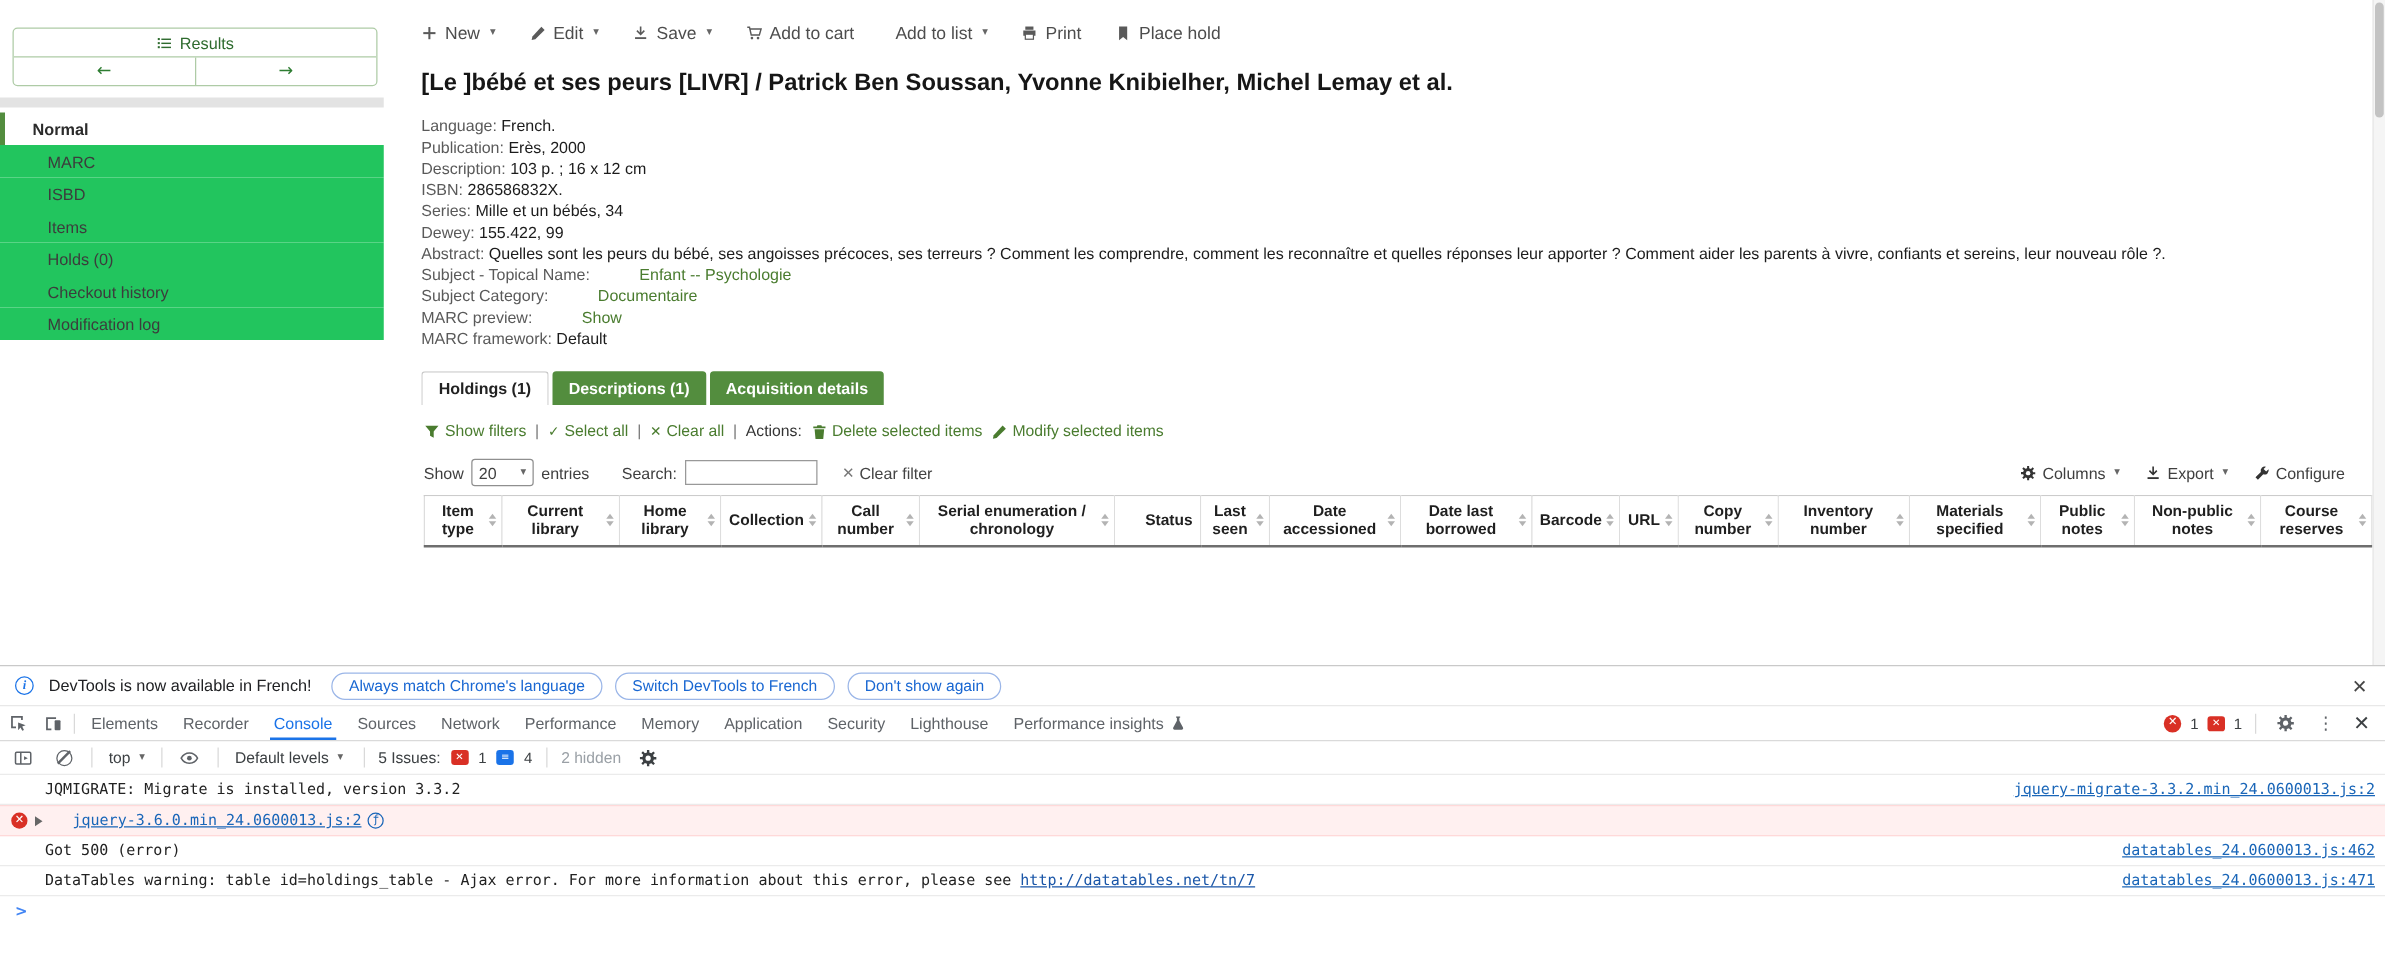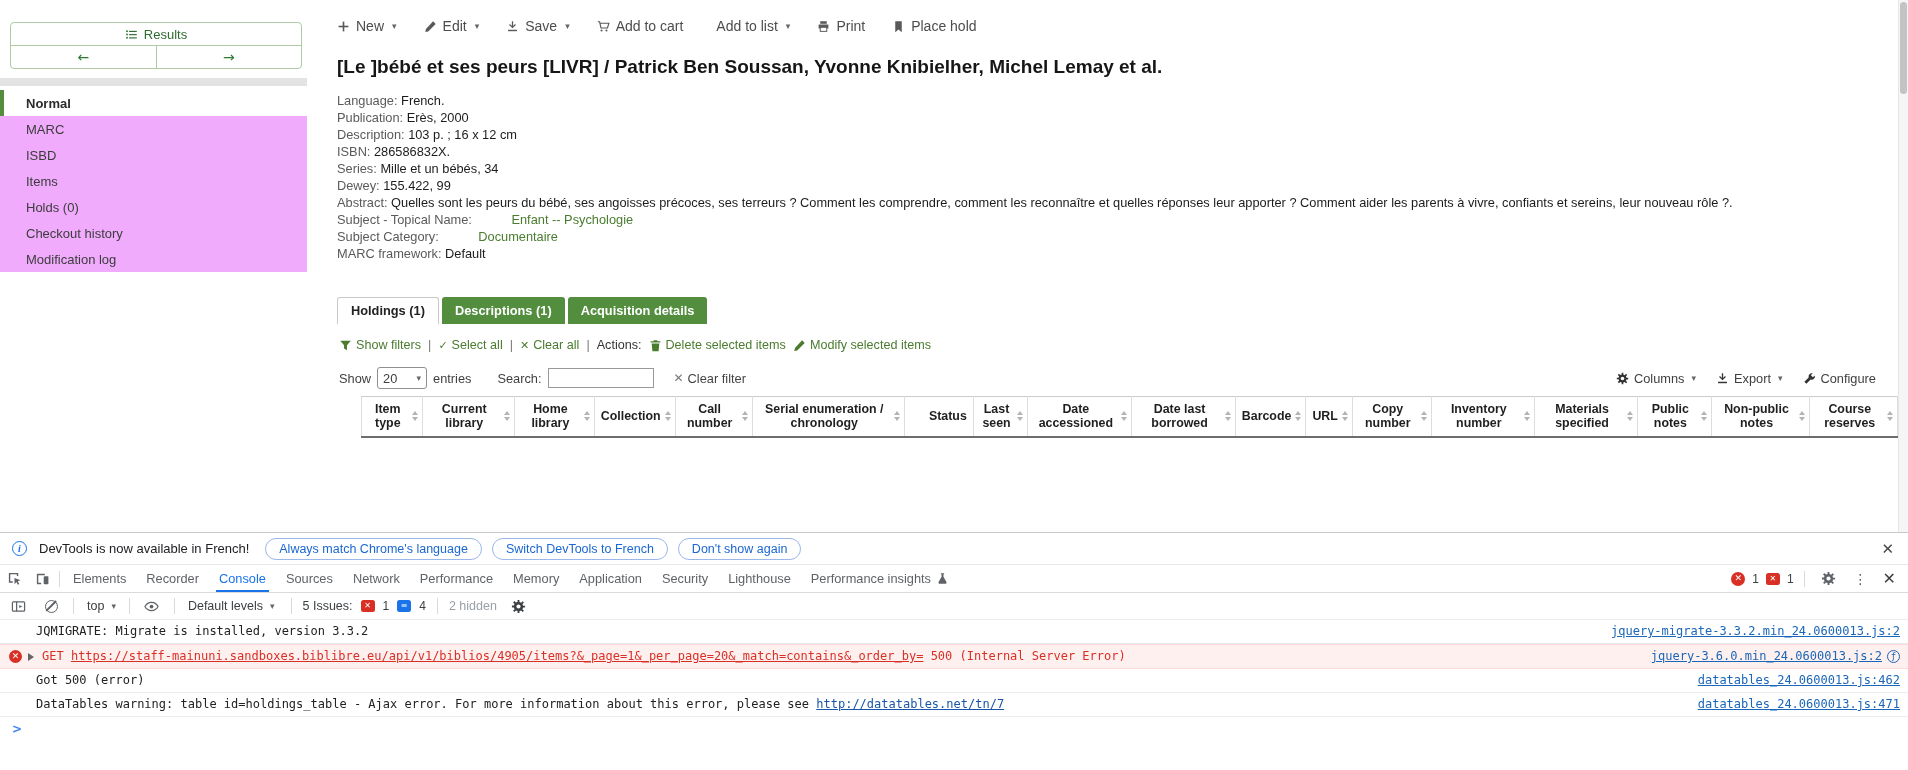--- a/index.html
+++ b/index.html
@@ -21,21 +21,21 @@
   .results-box{position:absolute;left:10px;top:22px;width:292px;border:1px solid #aecba6;
                border-radius:4px;overflow:hidden;background:#fff;}
   .results-header{height:23px;display:flex;align-items:center;justify-content:center;gap:6px;
                   color:#2e6b2e;font-size:13px;border-bottom:1px solid #aecba6;cursor:pointer;}
   .results-arrows{display:flex;height:22px;}
   .arrow-btn{flex:1;display:flex;align-items:center;justify-content:center;color:#2e7d32;
              font-size:14px;cursor:pointer;}
   .arrow-btn.right{border-left:1px solid #aecba6;}
   .sidebar-band{position:absolute;left:0;top:78px;width:307px;height:8px;background:#e3e3e3;}
   .sidebar-menu{position:absolute;left:0;top:90px;width:307px;}
-  .sb-item{height:26px;display:flex;align-items:center;padding-left:26px;background:#f0abfc;
+  .sb-item{height:26px;display:flex;align-items:center;padding-left:38px;background:#22c55e;
            font-size:13px;color:#3c3c3c;cursor:pointer;}
   .sb-item.active{background:#fff;border-left:4px solid var(--green);padding-left:22px;
                   font-weight:bold;color:#2b2b2b;}
 
   .main{position:absolute;left:307px;top:0;width:1591px;height:532px;}
 
   .btoolbar{position:absolute;top:18px;left:30px;display:flex;gap:27px;align-items:center;
             color:#4d4d4d;font-size:14px;}
   .tb-item{display:flex;gap:6px;align-items:center;cursor:pointer;}
   .tb-item .ic{color:#5a5a5a;}
@@ -65,21 +65,21 @@
   .pselect{display:inline-flex;align-items:center;justify-content:space-between;width:50px;height:22px;
            border:1px solid #8f8f8f;border-radius:3px;padding:0 5px;margin:0 6px;cursor:pointer;background:#fff;}
   .search-label{margin-left:26px;margin-right:6px;}
   .search-input{width:106px;height:20px;border:1px solid #999;background:#fff;padding:0 4px;font-size:12px;}
   .clear-filter{margin-left:20px;display:flex;align-items:center;gap:4px;color:#444;cursor:pointer;}
   .clear-filter .xglyph{color:#777;font-size:12px;}
   .right-controls{margin-left:auto;display:flex;align-items:center;gap:20px;color:#3f3f3f;}
   .rc-item{display:flex;align-items:center;gap:5px;cursor:pointer;}
   .rc-item .ic{color:#333;}
 
-  .htable{position:absolute;top:396px;left:54px;border-collapse:collapse;}
+  .htable{position:absolute;top:396px;left:32px;border-collapse:collapse;}
   .htable th{font-size:12.4px;font-weight:bold;color:#1f1f1f;text-align:center;vertical-align:middle;
              height:40px;padding:3px 14px 3px 6px;border-right:1px solid #ddd;border-top:1px solid #ccc;
              border-bottom:2px solid #6e6e6e;position:relative;background:#fff;cursor:pointer;}
   .htable th:first-child{border-left:1px solid #ddd;}
   .htable th.nosort{padding-right:6px;padding-left:24px;}
   .sort{position:absolute;right:4px;top:50%;transform:translateY(-50%);display:flex;
         flex-direction:column;gap:2px;}
   .sort i{display:block;width:0;height:0;border-left:3.5px solid transparent;border-right:3.5px solid transparent;}
   .sort .up{border-bottom:4px solid #b3b3b3;}
   .sort .dn{border-top:4px solid #b3b3b3;}
@@ -267,20 +267,21 @@
     <div class="details" id="record-details">
         <div><span class="dlabel">Language: </span><span class="dvalue">French.</span></div>
         <div><span class="dlabel">Publication: </span><span class="dvalue">Erès, 2000</span></div>
         <div><span class="dlabel">Description: </span><span class="dvalue">103 p. ; 16 x 12 cm</span></div>
         <div><span class="dlabel">ISBN: </span><span class="dvalue">286586832X.</span></div>
         <div><span class="dlabel">Series: </span><span class="dvalue">Mille et un bébés, 34</span></div>
         <div><span class="dlabel">Dewey: </span><span class="dvalue">155.422, 99</span></div>
         <div><span class="dlabel">Abstract: </span><span class="dvalue">Quelles sont les peurs du bébé, ses angoisses précoces, ses terreurs ? Comment les comprendre, comment les reconnaître et quelles réponses leur apporter ? Comment aider les parents à vivre, confiants et sereins, leur nouveau rôle ?.</span></div>
         <div><span class="dlabel">Subject - Topical Name: </span><span class="dvalue link">Enfant -- Psychologie</span></div>
         <div><span class="dlabel">Subject Category: </span><span class="dvalue link">Documentaire</span></div>
+        <div><span class="dlabel">MARC preview: </span><span class="dvalue link">Show</span></div>
         <div><span class="dlabel">MARC framework: </span><span class="dvalue">Default</span></div>
       </div>
 
     <div class="tabs" id="holdings-tabs">
         <div class="tab active">Holdings (1)</div>
         <div class="tab">Descriptions (1)</div>
         <div class="tab">Acquisition details</div>
       </div>
 
     <div class="actions-row" id="actions-row">
@@ -587,21 +588,20 @@
   <div class="dmessages" id="console-messages">
       <div class="msg">
         <span class="mtext">JQMIGRATE: Migrate is installed, version 3.3.2</span>
         <span class="mright">
           <span class="msource">jquery-migrate-3.3.2.min_24.0600013.js:2</span>
         </span>
       </div>
       <div class="msg error">
         <span class="err-row-icon glyph">✕</span>
         <span class="exp-tri"></span>
-        <span class="mtext">GET <span class="mlink">https://staff-mainuni.sandboxes.biblibre.eu/api/v1/biblios/4905/items?&amp;_page=1&amp;_per_page=20&amp;_match=contains&amp;_order_by=</span> 500 (Internal Server Error)</span>
         <span class="mright">
           <span class="msource">jquery-3.6.0.min_24.0600013.js:2</span>
           <span class="fn-badge">ƒ</span>
         </span>
       </div>
       <div class="msg">
         <span class="mtext">Got 500 (error)</span>
         <span class="mright">
           <span class="msource">datatables_24.0600013.js:462</span>
         </span>

